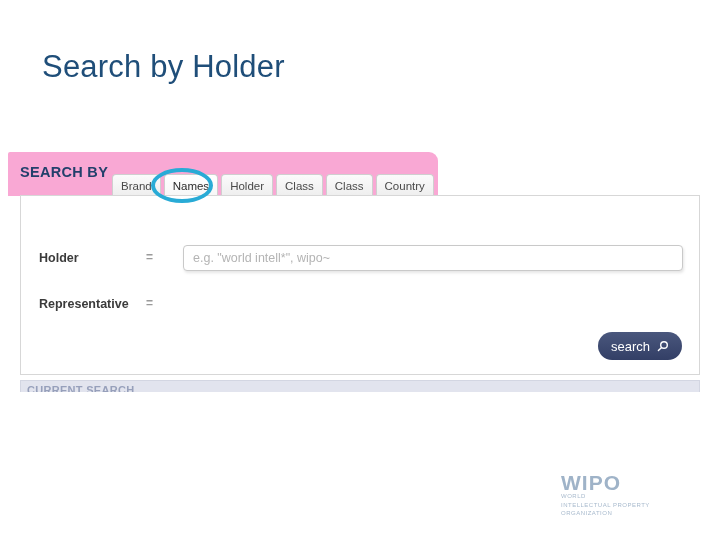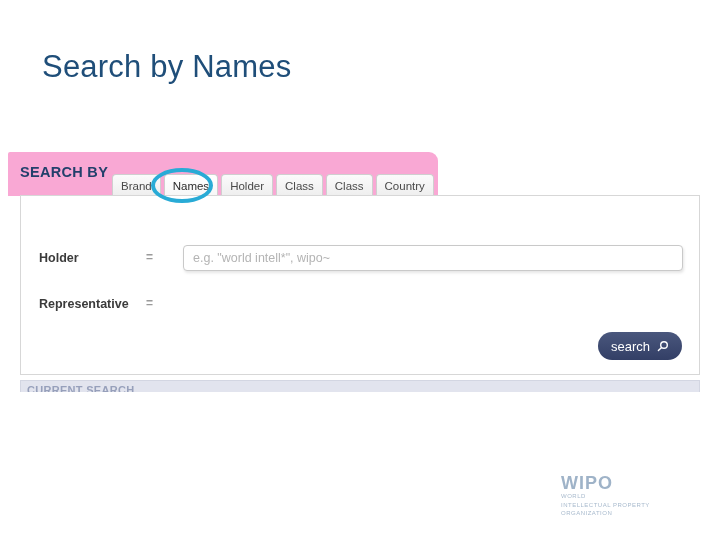--- a/index.html
+++ b/index.html
@@ -213,39 +213,39 @@
   }
 
   
   .wipo {
     position: absolute;
     left: 561px;
     top: 474px;
     width: 140px;
   }
   .wipo-mark {
-    font-size: 18px;
+    font-size: 21px;
     font-weight: bold;
     color: #9fb3c8;
     letter-spacing: 1px;
     line-height: 18px;
   }
   .wipo-sub {
     margin-top: 1px;
     font-size: 6px;
     color: #a8bacd;
     letter-spacing: 0.5px;
     line-height: 7.5px;
     white-space: nowrap;
   }
 </style>
 </head>
 <body>
 
-<div class="slide-title">Search by Names</div>
+<div class="slide-title">Search by Holder</div>
 
 <div class="shot">
 
   <div class="shot-header">
     <div class="search-by-label">SEARCH BY</div>
 
     <div class="tabs">
       <div class="tab">Brand</div>
       <div class="tab active">Names</div>
       <div class="tab">Holder</div>

